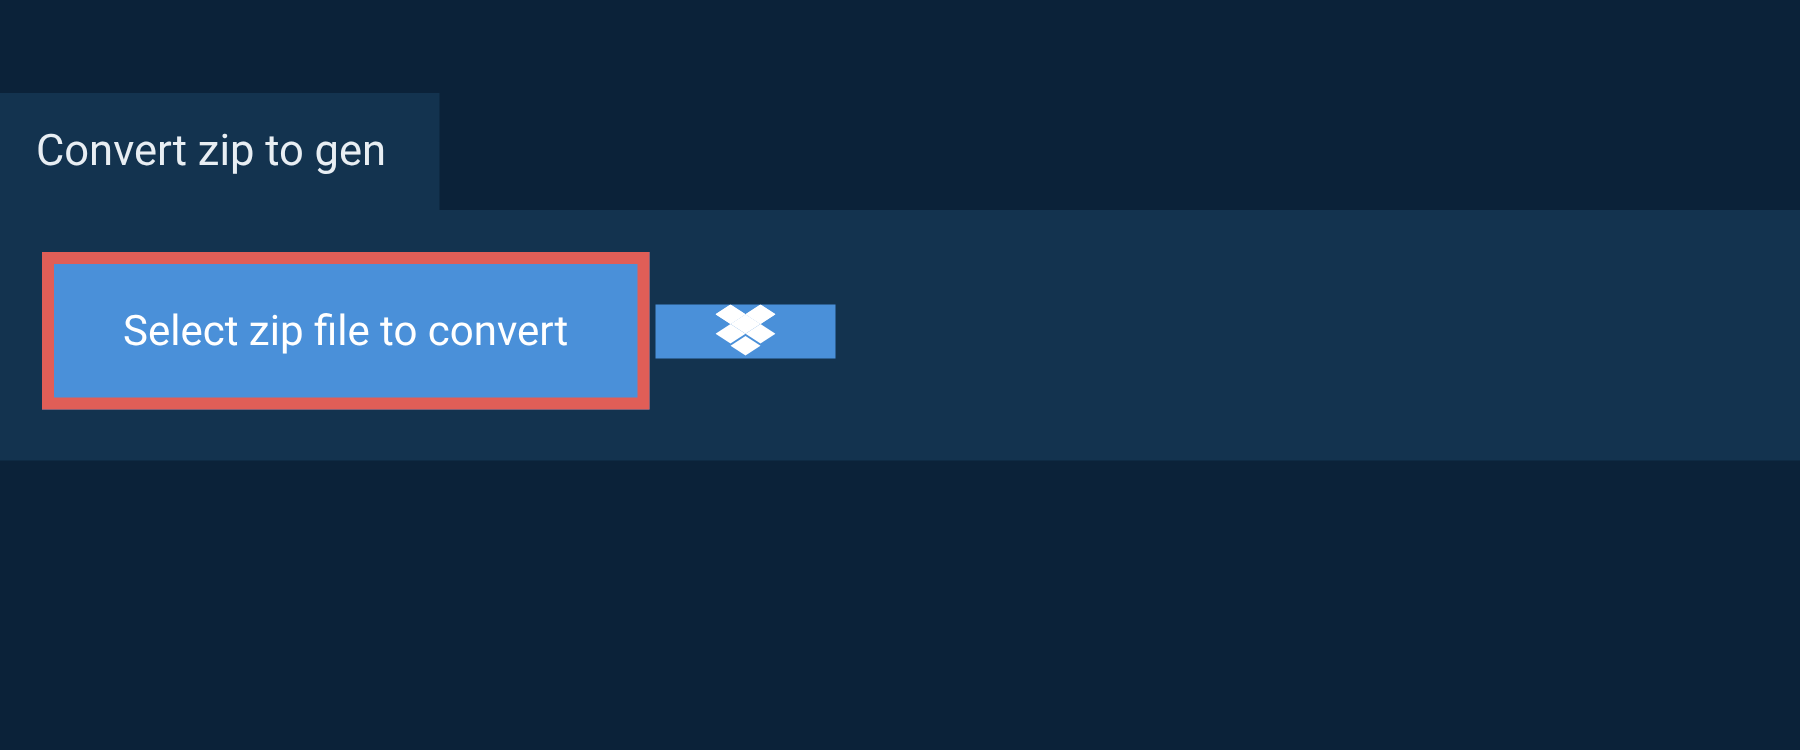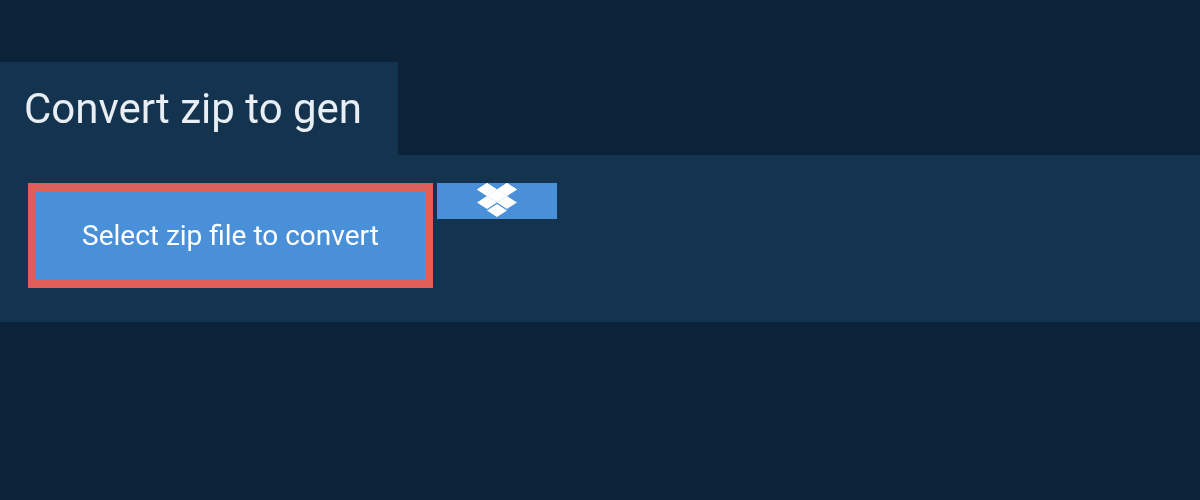--- a/index.html
+++ b/index.html
@@ -16,32 +16,32 @@
     }
     .tab-header {
       background: #13334f;
       display: inline-block;
       padding: 22px 36px 22px 24px;
       margin-top: 62px;
       margin-left: 0;
     }
     .tab-title {
       color: #e8eef3;
-      font-size: 42px;
+      font-size: 29px;
       font-weight: 400;
     }
     .panel {
       background: #13334f;
       padding: 28px 28px 34px 28px;
       width: 100%;
     }
     .button-row {
       display: flex;
       gap: 4px;
-      align-items: flex-start;
+      align-items: center;
     }
     .select-file-button {
       background: #4a90d9;
       border: 8px solid #e05e57;
       color: #ffffff;
       font-size: 28px;
       font-weight: 400;
       padding: 28px 46px;
       cursor: pointer;
       font-family: inherit;

